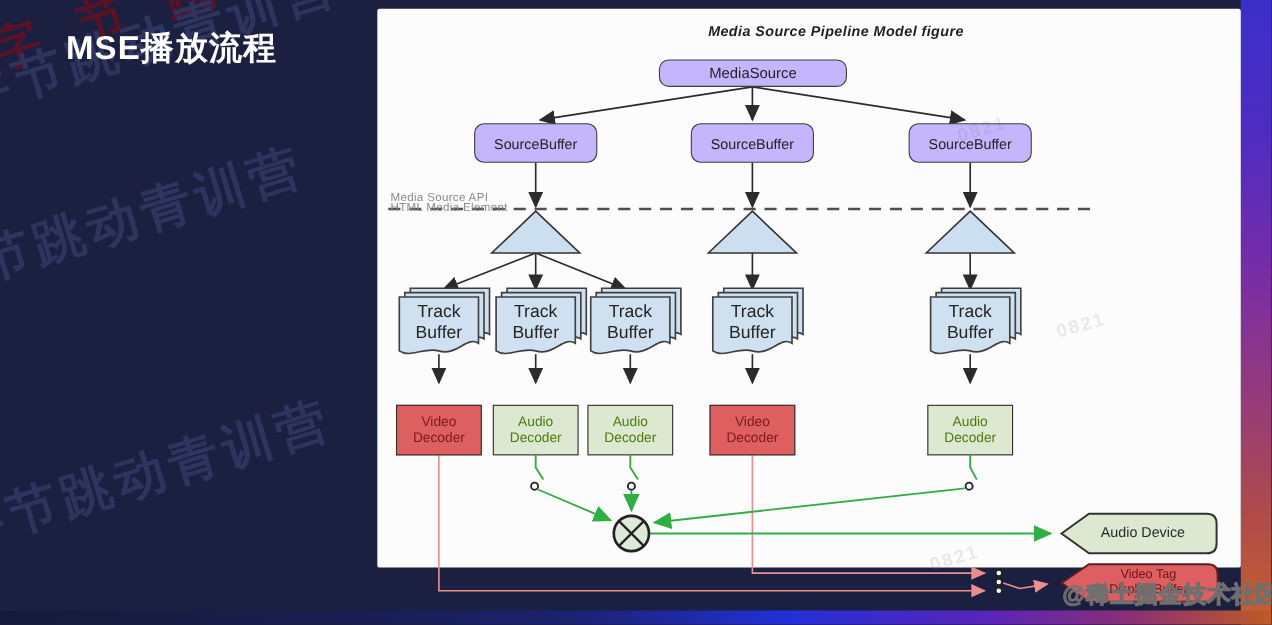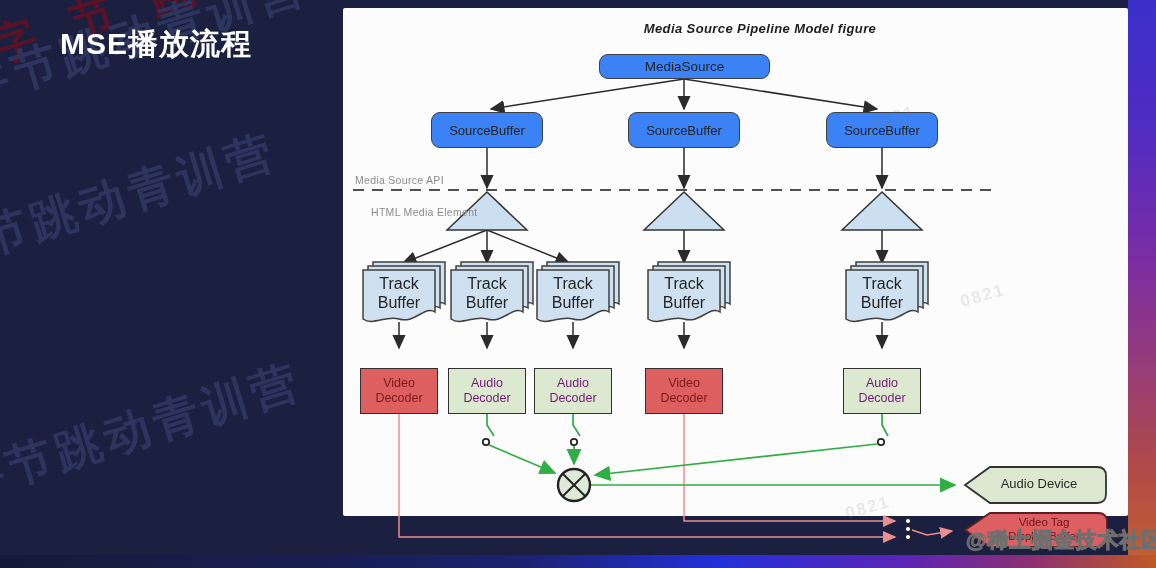--- a/index.html
+++ b/index.html
@@ -21,28 +21,28 @@
       font-size:30px;font-weight:700;letter-spacing:1px;}
   
   .panel{position:absolute;left:343px;top:8px;width:785px;height:508px;
       background:#fcfcfc;z-index:2;border-radius:2px;}
   .panel svg.connectors{position:absolute;left:0;top:0;z-index:1;}
   .node{position:absolute;z-index:2;display:flex;align-items:center;justify-content:center;
       box-sizing:border-box;text-align:center;color:#242424;}
   .ml{white-space:pre-line;line-height:1.2;}
   .figure-title{position:absolute;left:117px;top:13px;width:600px;text-align:center;
       font-size:13px;font-style:italic;font-weight:600;color:#1e1e1e;letter-spacing:.4px;z-index:2;}
-  .rbox{background:#3b82f6;border:1.5px solid #3f3f3f;border-radius:9px;font-size:13px;}
+  .rbox{background:#c4b5fd;border:1.5px solid #3f3f3f;border-radius:9px;font-size:13px;}
   .mediasource{left:256px;top:46px;width:171px;height:25px;font-size:13.5px;}
   .sbuf{top:104px;width:112px;height:36px;}
   .apilabel{position:absolute;left:12px;font-size:10.5px;color:#8b8b8b;z-index:2;letter-spacing:.3px;}
   .tbtext{position:absolute;z-index:2;width:72px;top:266px;text-align:center;font-size:16px;color:#242424;}
   .decoder{top:360px;width:78px;height:46px;border:1.5px solid #303030;font-size:12.5px;}
   .decoder.video{background:#dd5f5f;color:#7e1a1a;}
-  .decoder.audio{background:#dce8d0;color:#701a75;}
+  .decoder.audio{background:#dce8d0;color:#4d7c0f;}
   .outlabel{position:absolute;z-index:2;text-align:center;}
   .audio-device-label{left:633px;top:468px;width:126px;font-size:13px;color:#2a2a2a;}
   .video-tag-label{left:641px;top:507px;width:120px;font-size:11.5px;color:#6d1216;line-height:1.25;}
   .faint-wm{position:absolute;z-index:3;font-size:17px;color:rgba(120,120,120,0.15);
       transform:rotate(-16deg);font-weight:700;letter-spacing:2px;}
   .community-wm{position:absolute;left:966px;top:526px;z-index:6;font-size:21px;font-weight:700;
       letter-spacing:1px;color:rgba(210,210,210,0.35);-webkit-text-stroke:1.2px #6f6f6f;white-space:nowrap;}
 </style>
 </head>
 <body>
@@ -169,21 +169,21 @@
 
     <div class="figure-title">Media Source Pipeline Model figure</div>
 
     <div class="node rbox mediasource">MediaSource</div>
 
     <div class="node rbox sbuf" style="left:88px;">SourceBuffer</div>
     <div class="node rbox sbuf" style="left:285px;">SourceBuffer</div>
     <div class="node rbox sbuf" style="left:483px;">SourceBuffer</div>
 
     <div class="apilabel" style="top:166px;">Media Source API</div>
-    <div class="apilabel" style="top:198px;margin-left:16px;">HTML Media Element</div>
+    <div class="apilabel" style="top:175px;">HTML Media Element</div>
 
     <div class="tbtext ml" style="left:20px;">Track
 Buffer</div>
     <div class="tbtext ml" style="left:108px;">Track
 Buffer</div>
     <div class="tbtext ml" style="left:194px;">Track
 Buffer</div>
     <div class="tbtext ml" style="left:305px;">Track
 Buffer</div>
     <div class="tbtext ml" style="left:503px;">Track

